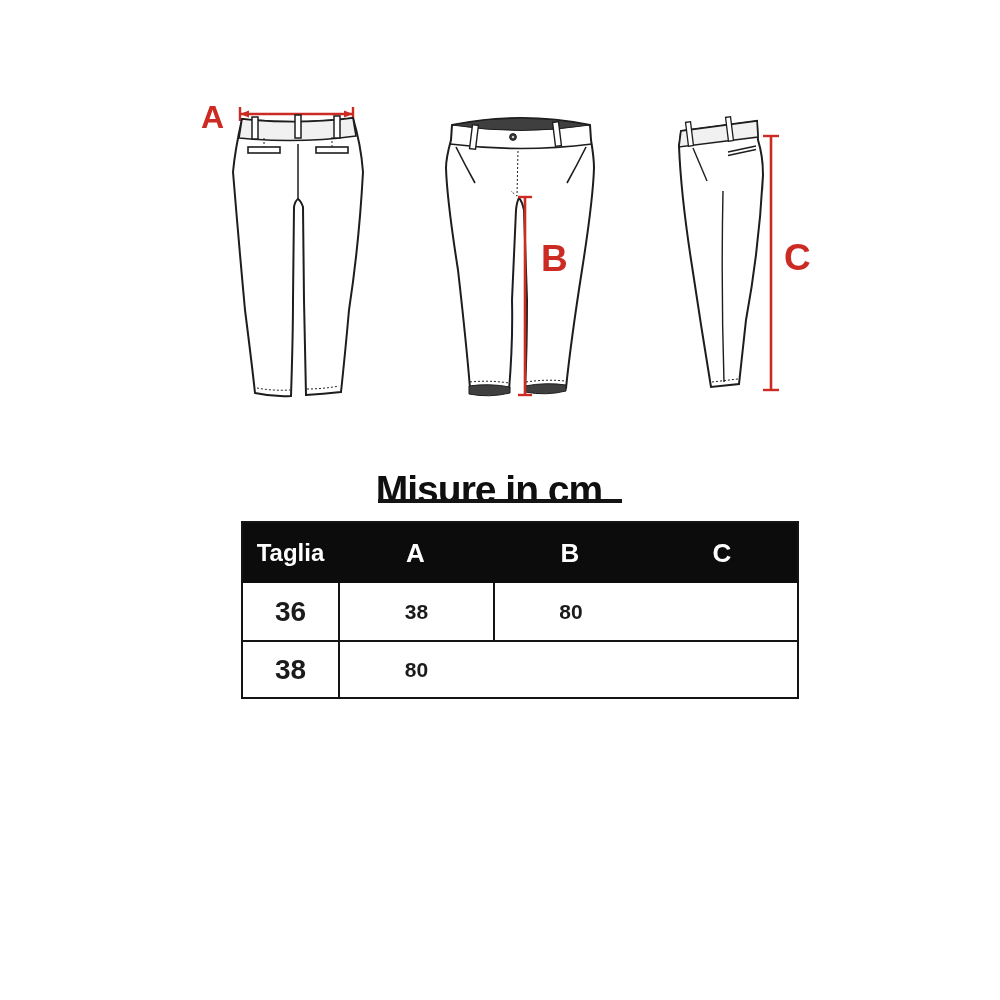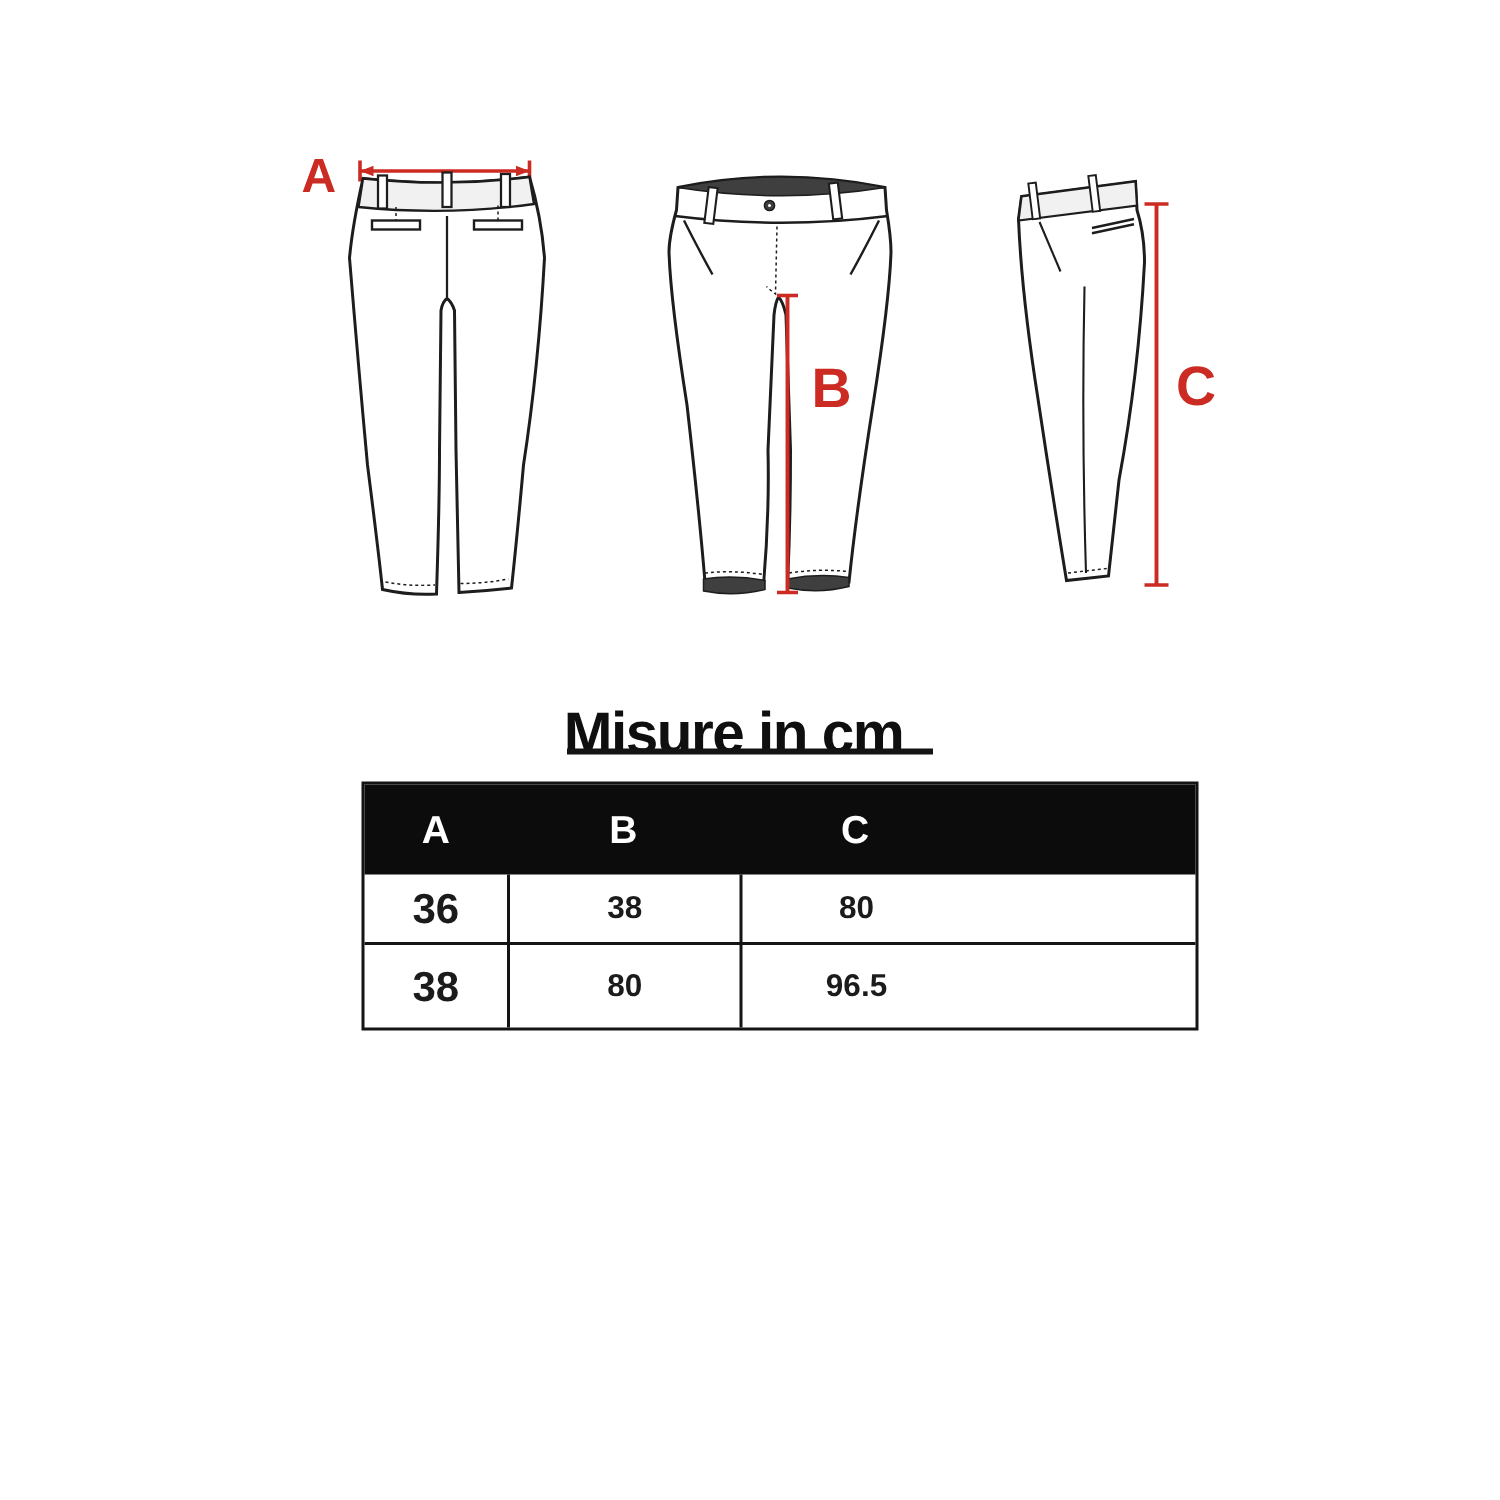--- a/index.html
+++ b/index.html
@@ -33,21 +33,21 @@
   }
   .t-row { display:grid; grid-template-columns:95px 155px 154px 150px; }
   .t-head { background:#0c0c0c; height:60px; }
   .t-head .t-cell { color:#ffffff; font-weight:700; border:none; }
   .t-cell {
     display:flex; align-items:center; justify-content:center;
     color:#1b1b1b; box-sizing:border-box;
   }
   .t-head .c0 { font-size:24px; }
   .t-head .c1, .t-head .c2, .t-head .c3 { font-size:26px; }
-  .t-body .t-row { height:45px; }
+  .t-body .t-row { height:57px; }
   .t-body .t-row.r1 { height:55px; border-top:2px solid #141414; }
   .t-body .t-cell { font-size:21px; font-weight:700; }
   .t-body .t-cell.c0 { font-size:28px; font-weight:800; }
   .t-body .c1, .t-body .c2, .t-body .c3 { border-left:2px solid #141414; }
 
   svg .ink  { stroke:#1d1d1d; fill:none; }
   svg .body { fill:#ffffff; stroke:#1d1d1d; }
   svg .band { fill:#f1f1f1; stroke:#1d1d1d; }
   svg .dark { fill:#3f3f3f; stroke:#1d1d1d; }
   svg .red  { stroke:#cb2b22; fill:none; }
@@ -165,31 +165,31 @@
 
   <span class="measure-label label-a">A</span>
   <span class="measure-label label-b">B</span>
   <span class="measure-label label-c">C</span>
 
   <div class="title">Misure in cm</div>
   <div class="title-underline"></div>
 
   <div class="size-table">
     <div class="t-row t-head">
+      <div class="t-cell c0">Taglia</div>
       <div class="t-cell c1">A</div>
       <div class="t-cell c2">B</div>
       <div class="t-cell c3">C</div>
     </div>
     <div class="t-body">
       <div class="t-row r0">
         <div class="t-cell c0">36</div>
         <div class="t-cell c1">38</div>
         <div class="t-cell c3">80</div>
       </div>
       <div class="t-row r1">
         <div class="t-cell c0">38</div>
         <div class="t-cell c2">80</div>
-        <div class="t-cell c3">96.5</div>
       </div>
     </div>
   </div>
 
 </div>
 
 </body></html>

